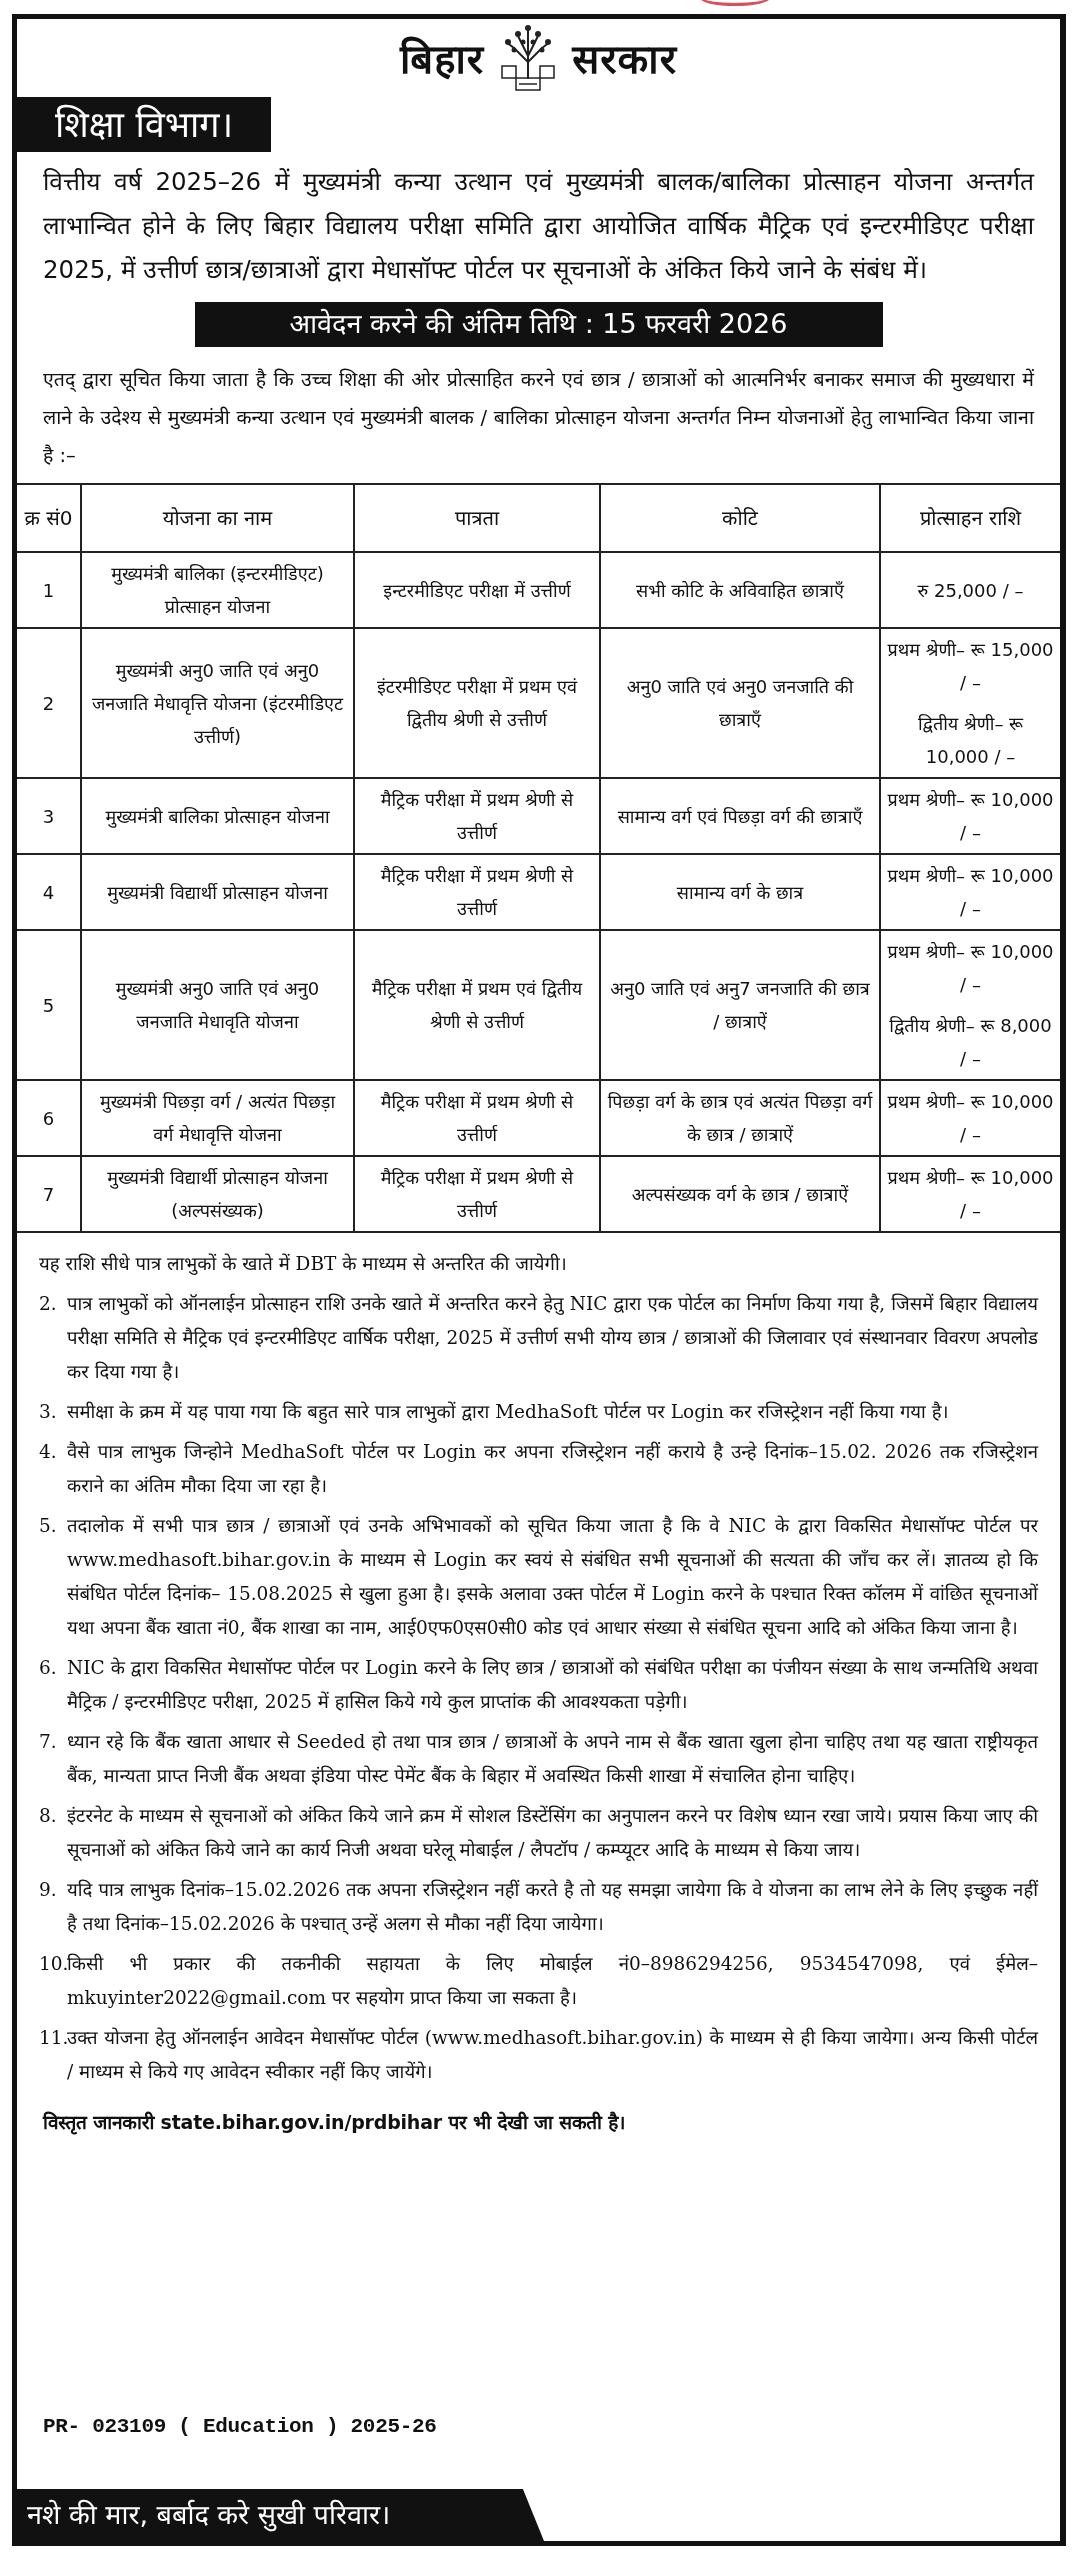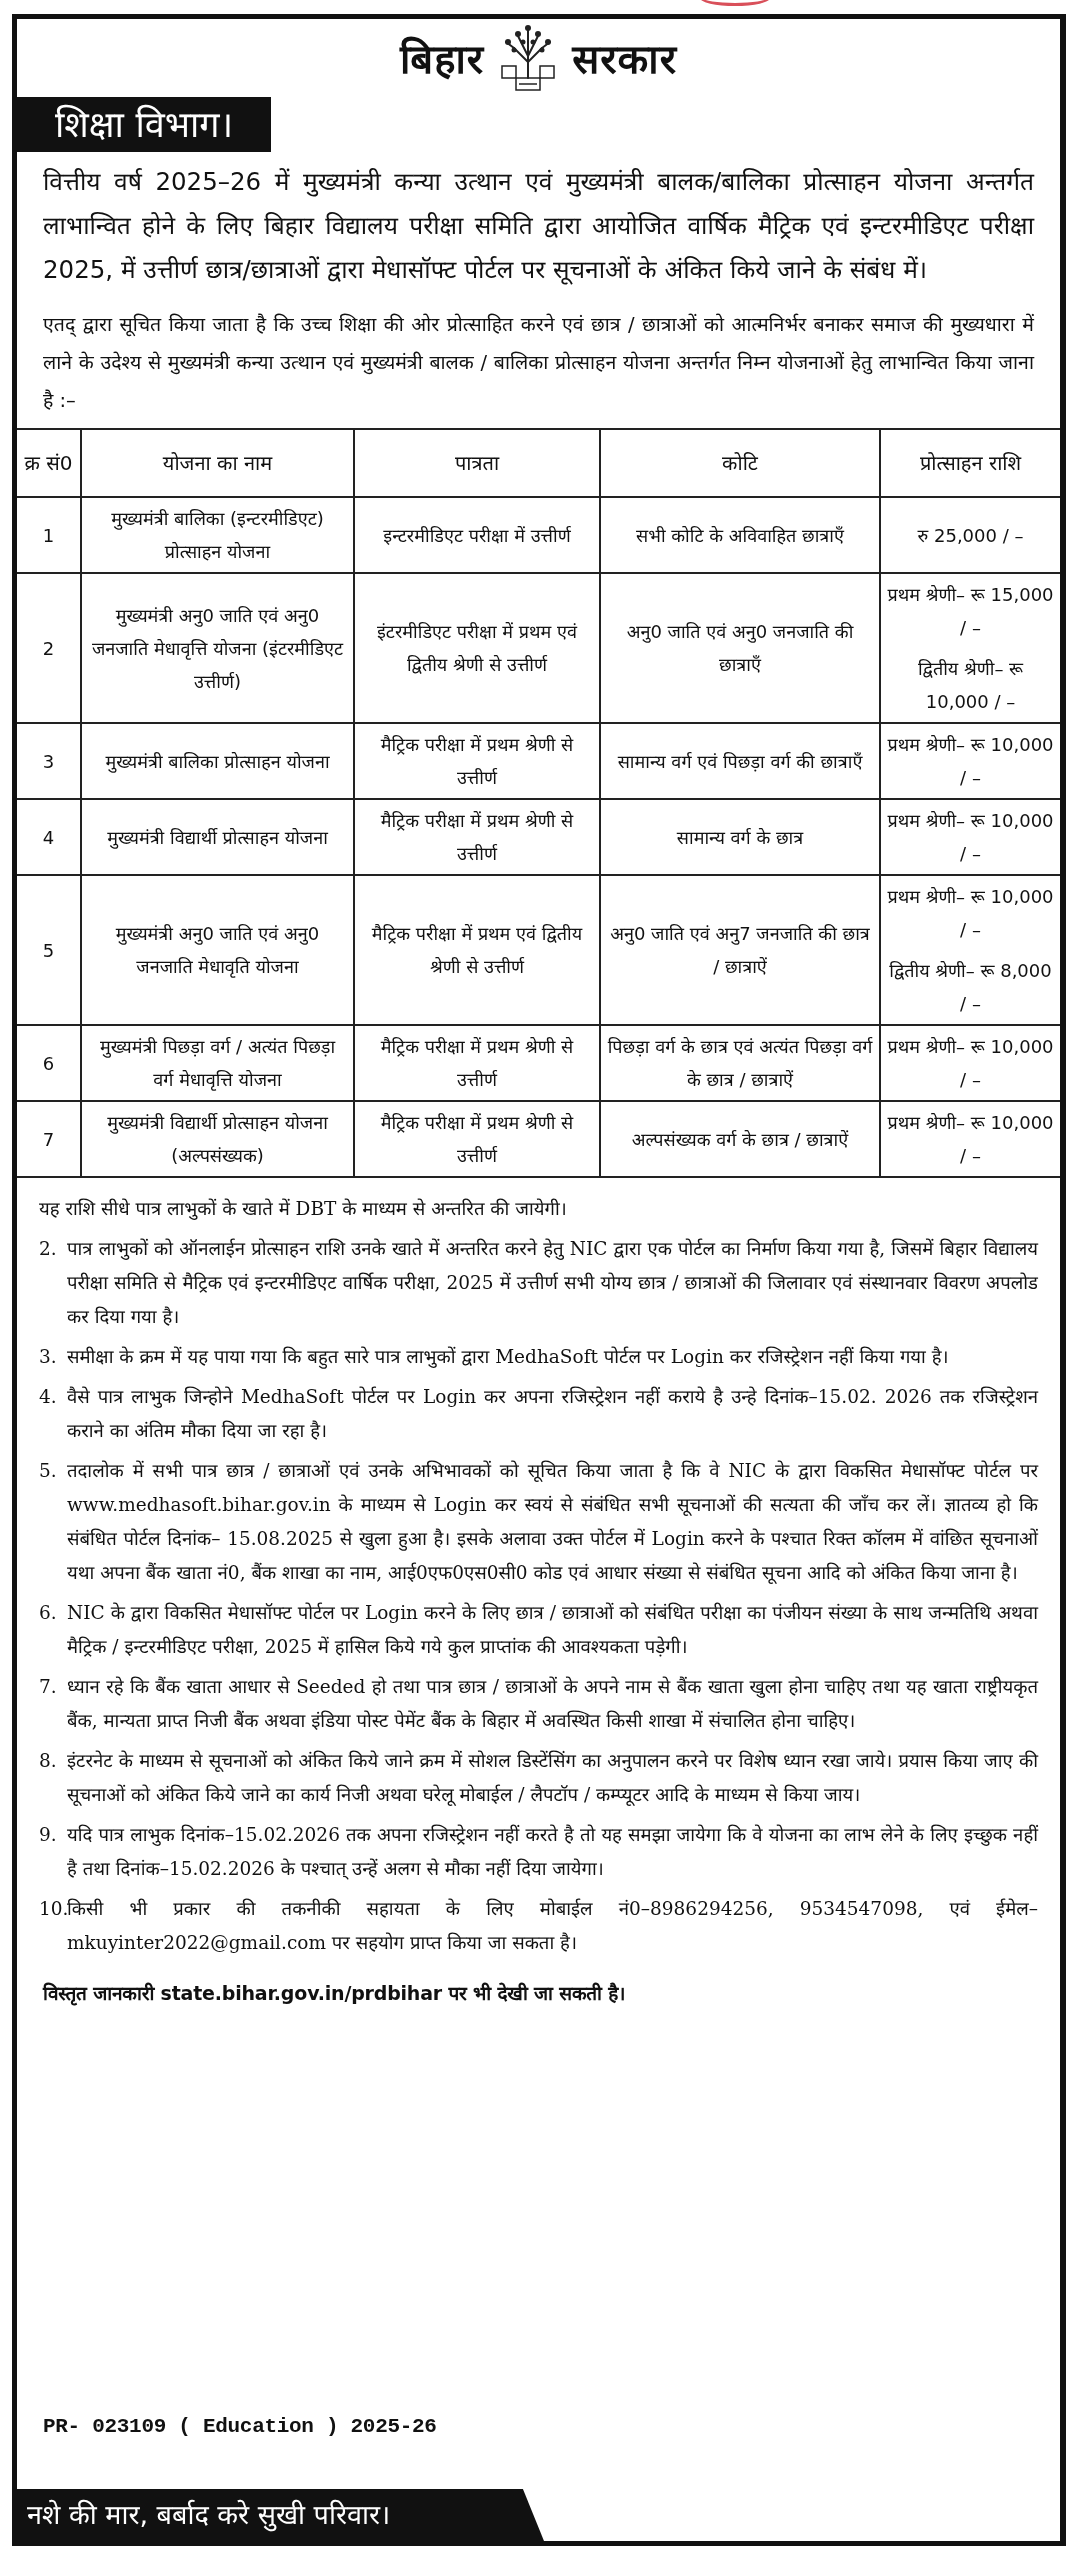--- a/index.html
+++ b/index.html
@@ -143,20 +143,23 @@
         <rect x="20" y="56" width="24" height="12" fill="none" stroke="#222" stroke-width="1.5"></rect>
         <path d="M23 62 h18" stroke="#222" stroke-width="1.5"></path>
       </svg>
       <span class="brand-word">सरकार</span>
     </div>
     <div class="dept-box">शिक्षा विभाग।</div>
   </div>
 
   <p class="subject">वित्तीय वर्ष 2025–26 में मुख्यमंत्री कन्या उत्थान एवं मुख्यमंत्री बालक/बालिका प्रोत्साहन योजना अन्तर्गत लाभान्वित होने के लिए बिहार विद्यालय परीक्षा समिति द्वारा आयोजित वार्षिक मैट्रिक एवं इन्टरमीडिएट परीक्षा 2025, में उत्तीर्ण छात्र/छात्राओं द्वारा मेधासॉफ्ट पोर्टल पर सूचनाओं के अंकित किये जाने के संबंध में।</p>
 
+  <div class="deadline-wrap">
+    <span class="deadline">आवेदन करने की अंतिम तिथि : 15 फरवरी 2026</span>
+  </div>
 
   <p class="intro">एतद् द्वारा सूचित किया जाता है कि उच्च शिक्षा की ओर प्रोत्साहित करने एवं छात्र / छात्राओं को आत्मनिर्भर बनाकर समाज की मुख्यधारा में लाने के उदेश्य से मुख्यमंत्री कन्या उत्थान एवं मुख्यमंत्री बालक / बालिका प्रोत्साहन योजना अन्तर्गत निम्न योजनाओं हेतु लाभान्वित किया जाना है :–</p>
 
   <table class="schemes">
     <thead>
       <tr>
         <th class="col-sn">क्र सं0</th>
         <th class="col-name">योजना का नाम</th>
         <th class="col-elig">पात्रता</th>
         <th class="col-cat">कोटि</th>
@@ -267,20 +270,24 @@
         <span class="txt">इंटरनेट के माध्यम से सूचनाओं को अंकित किये जाने क्रम में सोशल डिस्टेंसिंग का अनुपालन करने पर विशेष ध्यान रखा जाये। प्रयास किया जाए की सूचनाओं को अंकित किये जाने का कार्य निजी अथवा घरेलू मोबाईल / लैपटॉप / कम्प्यूटर आदि के माध्यम से किया जाय।</span>
       </div>
       <div class="point">
         <span class="num">9.</span>
         <span class="txt">यदि पात्र लाभुक दिनांक–15.02.2026 तक अपना रजिस्ट्रेशन नहीं करते है तो यह समझा जायेगा कि वे योजना का लाभ लेने के लिए इच्छुक नहीं है तथा दिनांक–15.02.2026 के पश्चात् उन्हें अलग से मौका नहीं दिया जायेगा।</span>
       </div>
       <div class="point">
         <span class="num">10.</span>
         <span class="txt">किसी भी प्रकार की तकनीकी सहायता के लिए मोबाईल नं0–8986294256, 9534547098, एवं ईमेल– mkuyinter2022@gmail.com पर सहयोग प्राप्त किया जा सकता है।</span>
       </div>
+      <div class="point">
+        <span class="num">11.</span>
+        <span class="txt">उक्त योजना हेतु ऑनलाईन आवेदन मेधासॉफ्ट पोर्टल (www.medhasoft.bihar.gov.in) के माध्यम से ही किया जायेगा। अन्य किसी पोर्टल / माध्यम से किये गए आवेदन स्वीकार नहीं किए जायेंगे।</span>
+      </div>
     </div>
 
   <p class="more-info">विस्तृत जानकारी state.bihar.gov.in/prdbihar पर भी देखी जा सकती है।</p>
 
   <div class="footer-row">
     <div class="pr-code">PR- 023109 ( Education ) 2025-26</div>
     <div class="slogan">नशे की मार, बर्बाद करे सुखी परिवार।</div>
   </div>
 </div>
 

